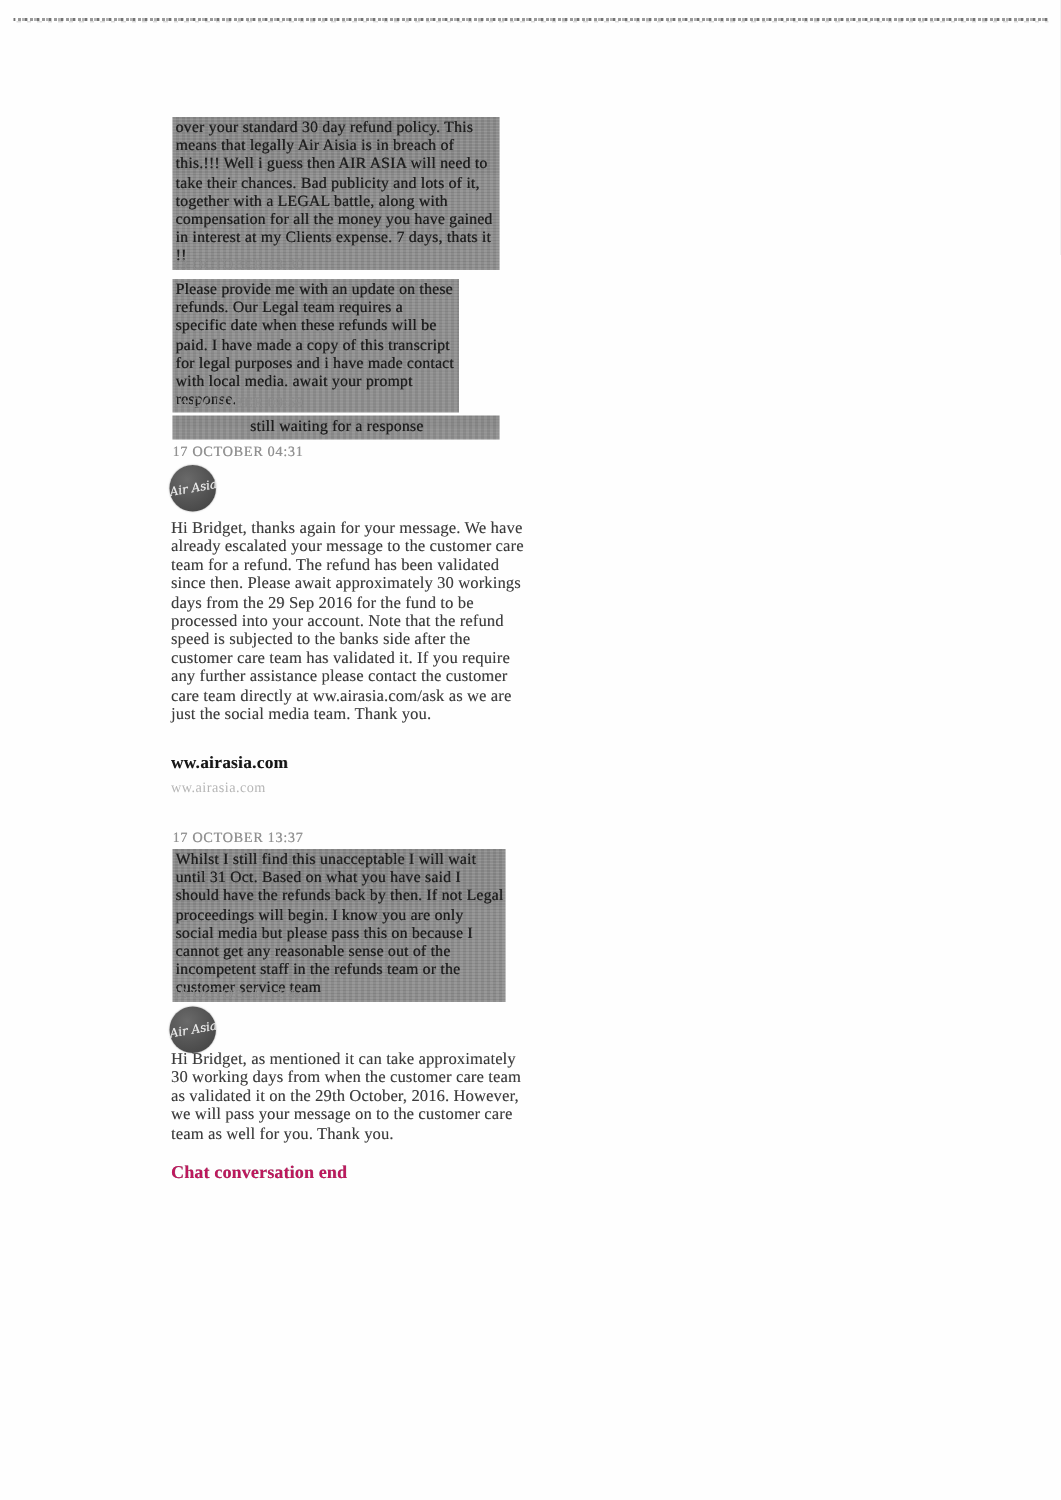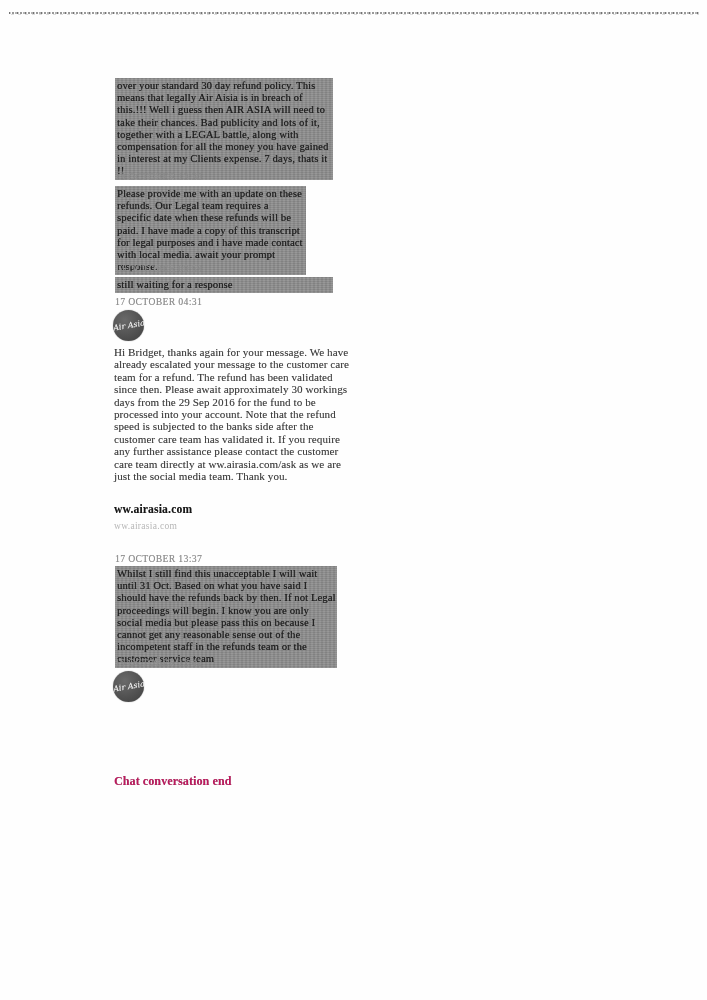--- a/index.html
+++ b/index.html
@@ -105,21 +105,21 @@
   <div class="scan-line"></div>
 
   <div class="abs bubble" style="left:79px;top:78px;width:218px;">over your standard 30 day refund policy. This means that legally Air Aisia is in breach of this.!!! Well i guess then AIR ASIA will need to take their chances. Bad publicity and lots of it, together with a LEGAL battle, along with compensation for all the money you have gained in interest at my Clients expense. 7 days, thats it !!</div>
 
   <div class="abs timestamp" style="left:79px;top:172px;">13 OCTOBER 13:30</div>
 
   <div class="abs bubble" style="left:79px;top:186px;width:191px;">Please provide me with an update on these refunds. Our Legal team requires a specific date when these refunds will be paid. I have made a copy of this transcript for legal purposes and i have made contact with local media. await your prompt response.</div>
 
   <div class="abs timestamp" style="left:79px;top:264px;">14 OCTOBER 09:59</div>
 
-  <div class="abs bubble" style="left:79px;top:277px;width:218px;">still waiting for a response</div>
+  <div class="abs bubble" style="left:79px;top:277px;width:218px;text-align:center;">still waiting for a response</div>
 
   <div class="abs timestamp" style="left:79px;top:297px;">17 OCTOBER 04:31</div>
 
   <div class="abs logo" style="left:77px;top:310px;">
     <span>Air Asia</span>
   </div>
 
   <div class="abs agent-msg" style="left:78px;top:346px;width:240px;">Hi Bridget, thanks again for your message. We have already escalated your message to the customer care team for a refund. The refund has been validated since then. Please await approximately 30 workings days from the 29 Sep 2016 for the fund to be processed into your account. Note that the refund speed is subjected to the banks side after the customer care team has validated it. If you require any further assistance please contact the customer care team directly at ww.airasia.com/ask as we are just the social media team. Thank you.</div>
 
   <div class="abs link-title" style="left:78px;top:503px;">ww.airasia.com</div>
@@ -129,16 +129,17 @@
   <div class="abs timestamp" style="left:79px;top:554px;">17 OCTOBER 13:37</div>
 
   <div class="abs bubble" style="left:79px;top:566px;width:222px;">Whilst I still find this unacceptable I will wait until 31 Oct. Based on what you have said I should have the refunds back by then. If not Legal proceedings will begin. I know you are only social media but please pass this on because I cannot get any reasonable sense out of the incompetent staff in the refunds team or the customer service team</div>
 
   <div class="abs timestamp" style="left:79px;top:658px;">19 OCTOBER 12:42</div>
 
   <div class="abs logo" style="left:77px;top:671px;">
     <span>Air Asia</span>
   </div>
 
+  <div class="abs agent-msg" style="left:78px;top:700px;width:234px;">Hi Bridget, as mentioned it can take approximately 30 working days from when the customer care team as validated it on the 29th October, 2016. However, we will pass your message on to the customer care team as well for you. Thank you.</div>
 
   <div class="abs end-label" style="left:78px;top:774px;">Chat conversation end</div>
 
 </div>
 
 </body></html>

